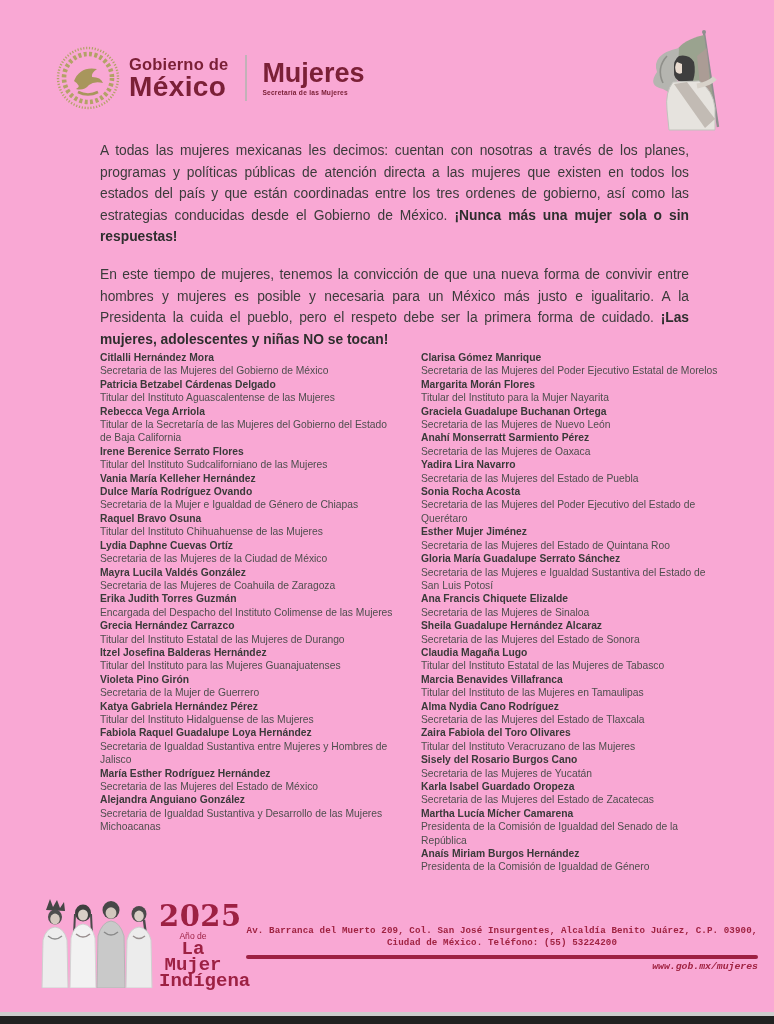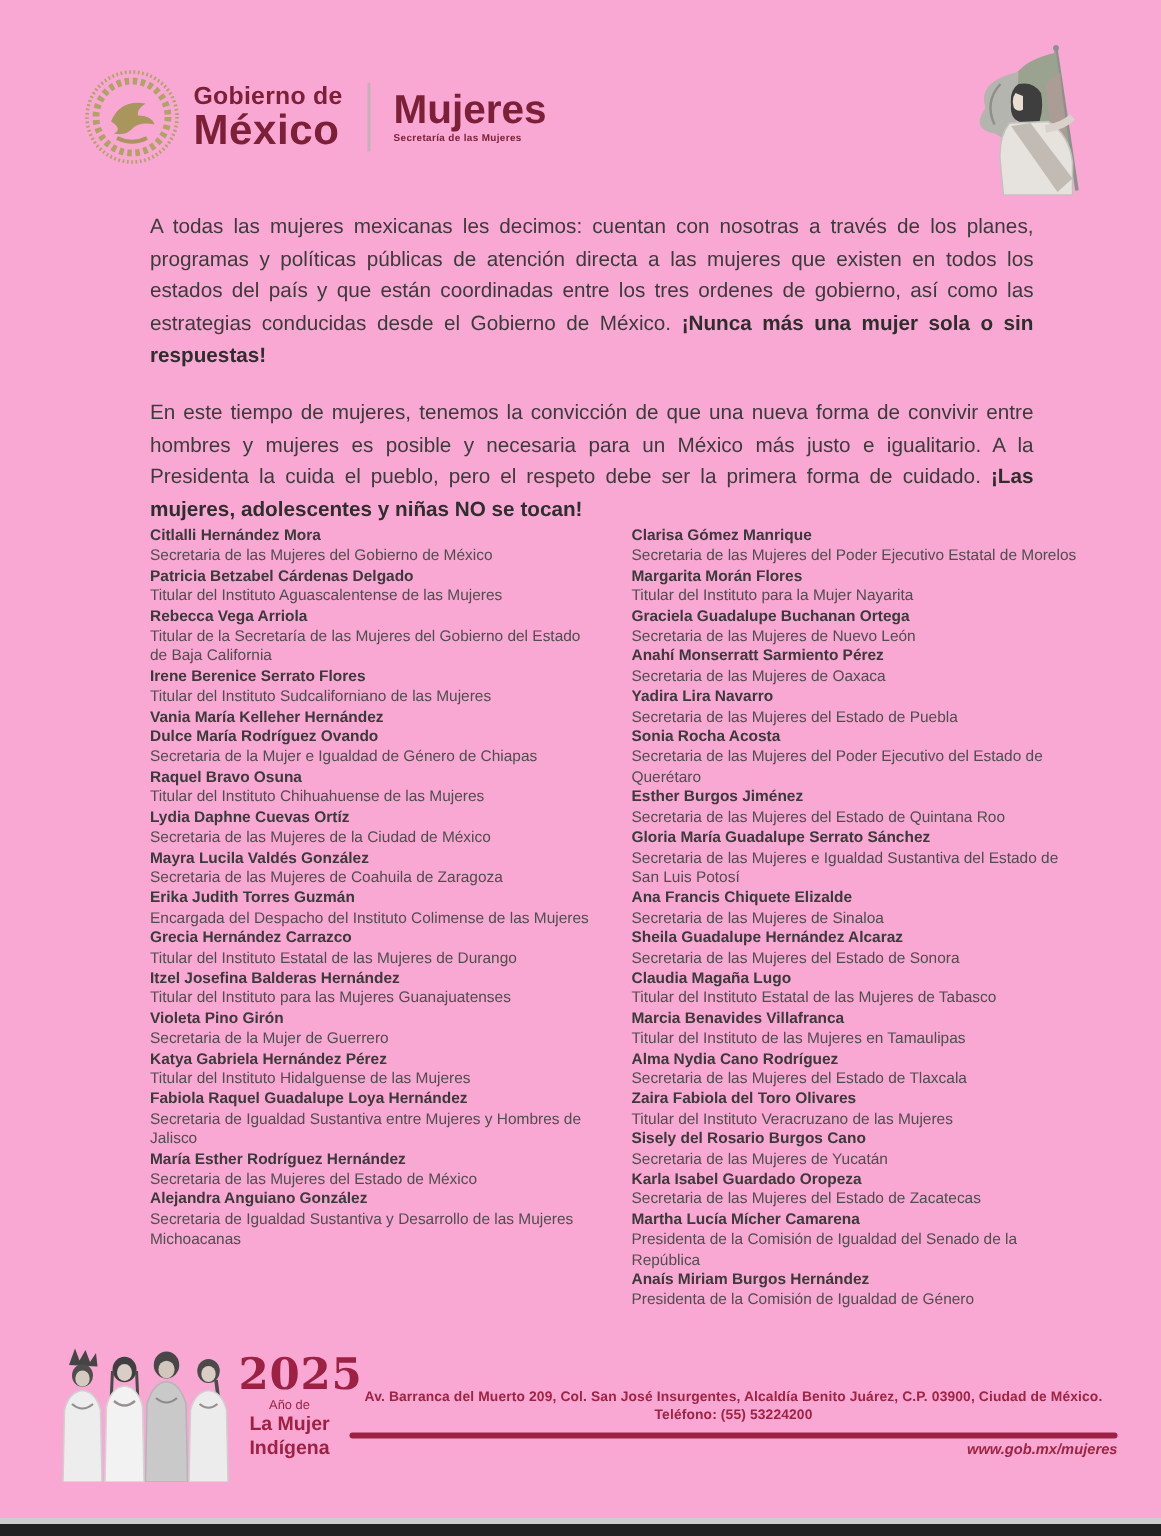--- a/index.html
+++ b/index.html
@@ -29,22 +29,22 @@
   .dir-col{width:298px;font-size:10.3px;line-height:13.4px;}
   .dir-col.right{width:301px;margin-left:23px;}
   .entry-name{font-weight:700;color:#3a3a3a;}
   .entry-role{color:#4e4e4e;}
 
   
   .footer-women{position:absolute;left:38px;top:896px;width:122px;height:92px;}
   .campaign{position:absolute;left:159px;top:901px;width:68px;text-align:center;color:#9d2143;}
   .campaign-year{font-family:"DejaVu Serif",serif;font-size:29px;font-weight:700;line-height:30px;letter-spacing:.5px;}
   .campaign-sub{font-size:8.6px;font-weight:400;line-height:10px;}
-  .campaign-line{font-family:Liberation Sans, sans-serif;font-size:13px;font-weight:700;line-height:16px;}
-  .footer-right{position:absolute;left:233px;top:925px;width:512px;}
+  .campaign-line{font-family:Liberation Mono, monospace;font-size:19px;font-weight:700;line-height:16px;}
+  .footer-right{position:absolute;left:246px;top:925px;width:512px;font-family:Liberation Mono, monospace;}
   .address{font-size:9.2px;font-weight:700;color:#a02342;text-align:center;letter-spacing:.1px;line-height:12px;}
   .rule{height:3.5px;background:#9d2143;margin-top:6px;border-radius:2px;}
   .website{font-size:9.8px;font-weight:700;font-style:italic;color:#a02342;text-align:right;margin-top:2px;}
 
   
   .strip-light{position:absolute;left:0;right:0;bottom:8px;height:4px;background:#cdcdcd;}
   .strip-dark{position:absolute;left:0;right:0;bottom:0;height:8px;background:#212121;}
 </style>
 </head>
 <body>
@@ -199,21 +199,21 @@
       <div class="entry-name">Yadira Lira Navarro</div>
       <div class="entry-role">Secretaria de las Mujeres del Estado de Puebla</div>
     </div>
 
     <div class="entry">
       <div class="entry-name">Sonia Rocha Acosta</div>
       <div class="entry-role">Secretaria de las Mujeres del Poder Ejecutivo del Estado de Querétaro</div>
     </div>
 
     <div class="entry">
-      <div class="entry-name">Esther Burgos Jiménez</div>
+      <div class="entry-name">Esther Mujer Jiménez</div>
       <div class="entry-role">Secretaria de las Mujeres del Estado de Quintana Roo</div>
     </div>
 
     <div class="entry">
       <div class="entry-name">Gloria María Guadalupe Serrato Sánchez</div>
       <div class="entry-role">Secretaria de las Mujeres e Igualdad Sustantiva del Estado de San Luis Potosí</div>
     </div>
 
     <div class="entry">
       <div class="entry-name">Ana Francis Chiquete Elizalde</div>

